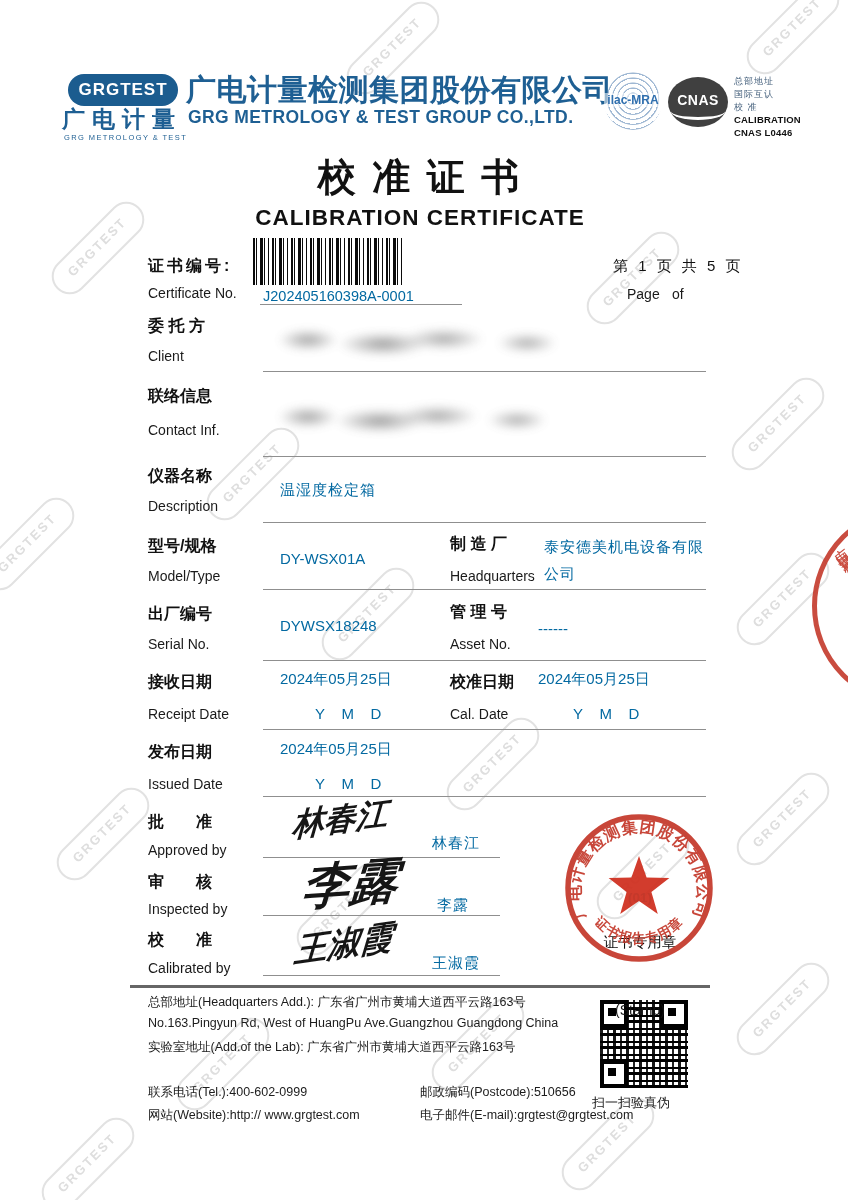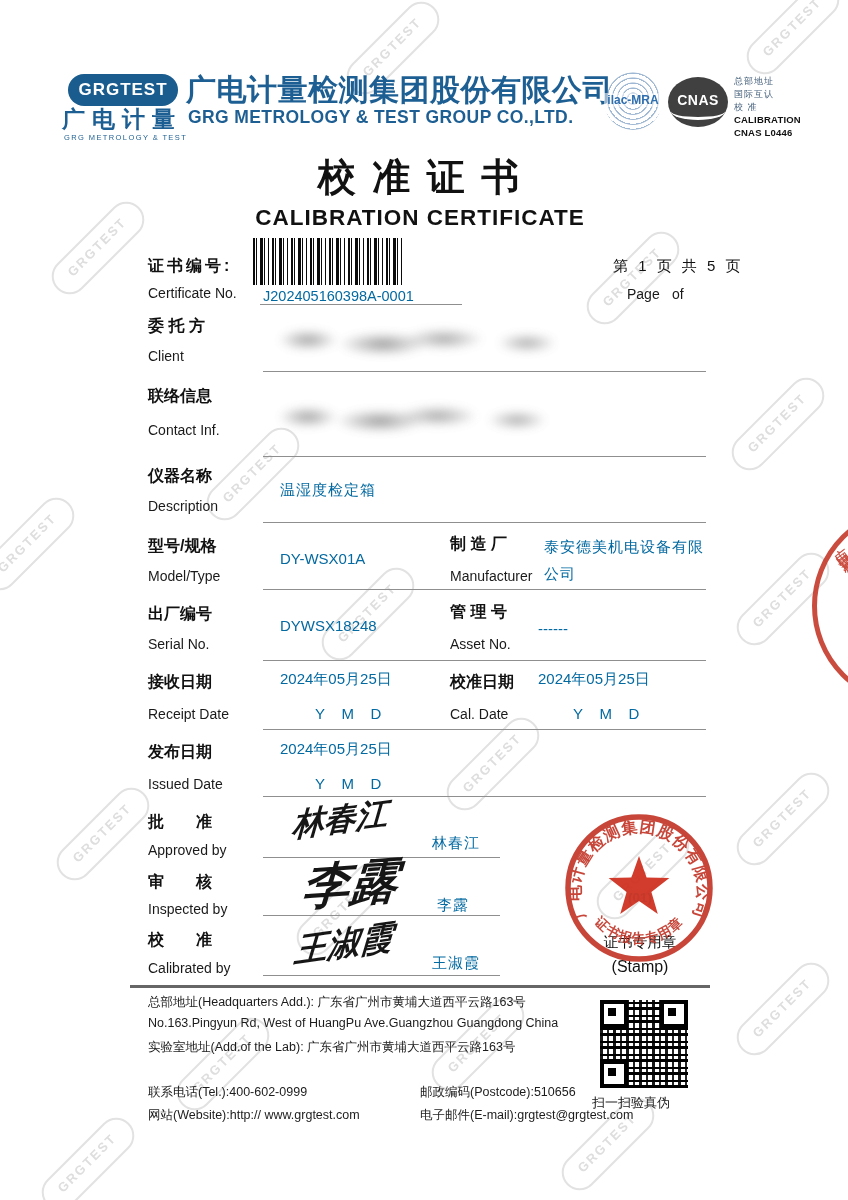--- a/index.html
+++ b/index.html
@@ -127,21 +127,21 @@
 
   <div class="lab-cn" style="left:148px;top:466px">仪器名称</div>
   <div class="lab-en" style="left:148px;top:498px">Description</div>
   <div class="val val-cn" style="left:280px;top:481px">温湿度检定箱</div>
   <div class="hline" style="left:263px;top:522px;width:443px"></div>
 
   <div class="lab-cn" style="left:148px;top:536px">型号/规格</div>
   <div class="lab-en" style="left:148px;top:568px">Model/Type</div>
   <div class="val" style="left:280px;top:550px">DY-WSX01A</div>
   <div class="lab-cn" style="left:450px;top:534px">制 造 厂</div>
-  <div class="lab-en" style="left:450px;top:568px">Manufacturer</div>
+  <div class="lab-en" style="left:450px;top:568px">Headquarters</div>
   <div class="val val-cn" style="left:544px;top:534px;width:172px;line-height:27px">泰安德美机电设备有限公司</div>
   <div class="hline" style="left:263px;top:589px;width:443px"></div>
 
   <div class="lab-cn" style="left:148px;top:604px">出厂编号</div>
   <div class="lab-en" style="left:148px;top:636px">Serial No.</div>
   <div class="val" style="left:280px;top:617px">DYWSX18248</div>
   <div class="lab-cn" style="left:450px;top:602px">管 理 号</div>
   <div class="lab-en" style="left:450px;top:636px">Asset No.</div>
   <div class="val" style="left:538px;top:620px">------</div>
   <div class="hline" style="left:263px;top:660px;width:443px"></div>
@@ -189,21 +189,21 @@
     <polygon fill="#cf2e1e" points="85,53 92.6,74.5 115.4,75.1 97.4,89 103.8,110.9 85,98 66.2,110.9 72.6,89 54.6,75.1 77.4,74.5"></polygon>
     <text font-size="16" fill="#c4392b" font-weight="bold" letter-spacing="1">
       <textPath href="#arcT" startOffset="50%" text-anchor="middle">广电计量检测集团股份有限公司</textPath>
     </text>
     <text font-size="13.5" fill="#c4392b" font-weight="bold" letter-spacing="1">
       <textPath href="#arcB" startOffset="50%" text-anchor="middle">证书报告专用章</textPath>
     </text>
   </svg>
   <div class="stamp-label" style="top:933px;font-size:14.5px">证书专用章</div>
   <div class="stamp-01" style="top:890px;font-size:13.5px">(01)</div>
-  <div class="stamp-label" style="top:958px;font-size:16px">(Stamp)</div>
+  <div class="stamp-label" style="top:1002px;font-size:14px">(Stamp)</div>
 
   <div class="edge-stamp">
     <div class="etxt">广电计量检测</div>
   </div>
 
   <div class="thick" style="left:130px;top:985px;width:580px"></div>
 
   <div class="foot" style="left:148px;top:994px">总部地址(Headquarters Add.): 广东省广州市黄埔大道西平云路163号</div>
   <div class="foot" style="left:148px;top:1016px">No.163.Pingyun Rd, West of HuangPu Ave.Guangzhou Guangdong China</div>
   <div class="foot" style="left:148px;top:1039px">实验室地址(Add.of  the Lab): 广东省广州市黄埔大道西平云路163号</div>

